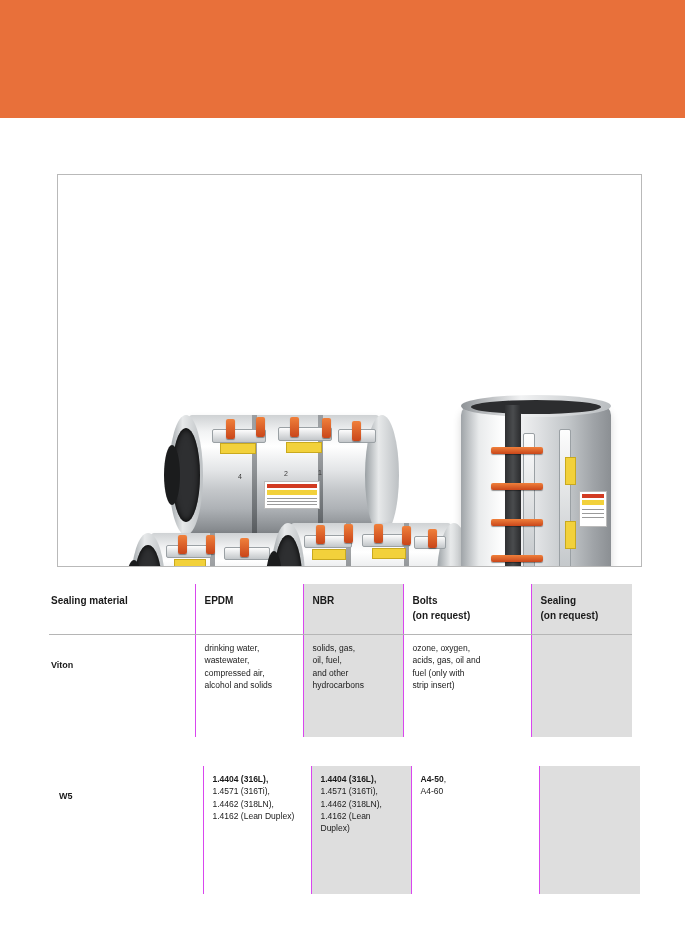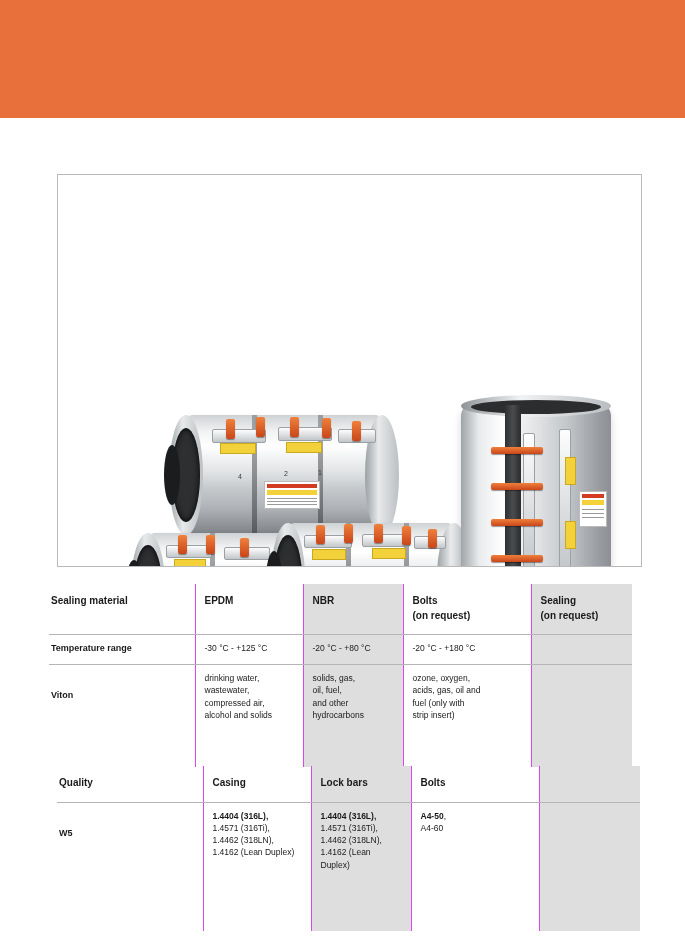--- a/index.html
+++ b/index.html
@@ -303,27 +303,20 @@
       <td>EPDM</td>
       <td class="shade">NBR</td>
       <td>
         <span>Bolts</span><br>
         <span>(on request)</span>
       </td>
       <td class="shade">
         <span>Sealing</span><br>
         <span>(on request)</span>
       </td>
-    </tr>
-    <tr class="row">
-      <td class="first lbl">Temperature range</td>
-      <td>-30 °C - +125 °C</td>
-      <td class="shade">-20 °C - +80 °C</td>
-      <td>-20 °C - +180 °C</td>
-      <td class="shade"></td>
     </tr>
     <tr class="row last">
       <td class="first lbl" style="padding-top:24px;">Viton</td>
       <td style="white-space:pre-line; height:86px;">drinking water,
 wastewater,
 compressed air,
 alcohol and solids</td>
       <td class="shade" style="white-space:pre-line;">solids, gas,
 oil, fuel,
 and other
@@ -339,27 +332,20 @@
 
 <table class="tbl" style="left:57px; top:766px; width:583px;">
   <colgroup>
     <col style="width:146px">
       <col style="width:108px">
       <col style="width:100px">
       <col style="width:128px">
       <col style="width:101px">
   </colgroup>
   <tbody>
-    <tr class="head">
-      <td class="first">Quality</td>
-      <td>Casing</td>
-      <td class="shade">Lock bars</td>
-      <td>Bolts</td>
-      <td class="shade"></td>
-    </tr>
     <tr class="row last">
       <td class="first lbl" style="padding-top:24px;">W5</td>
       <td style="height:112px;">
         <strong>1.4404 (316L),</strong><br>
         <span style="white-space:pre-line;">1.4571 (316Ti),
 1.4462 (318LN),
 1.4162 (Lean Duplex)</span>
       </td>
       <td class="shade">
         <strong>1.4404 (316L),</strong><br>

